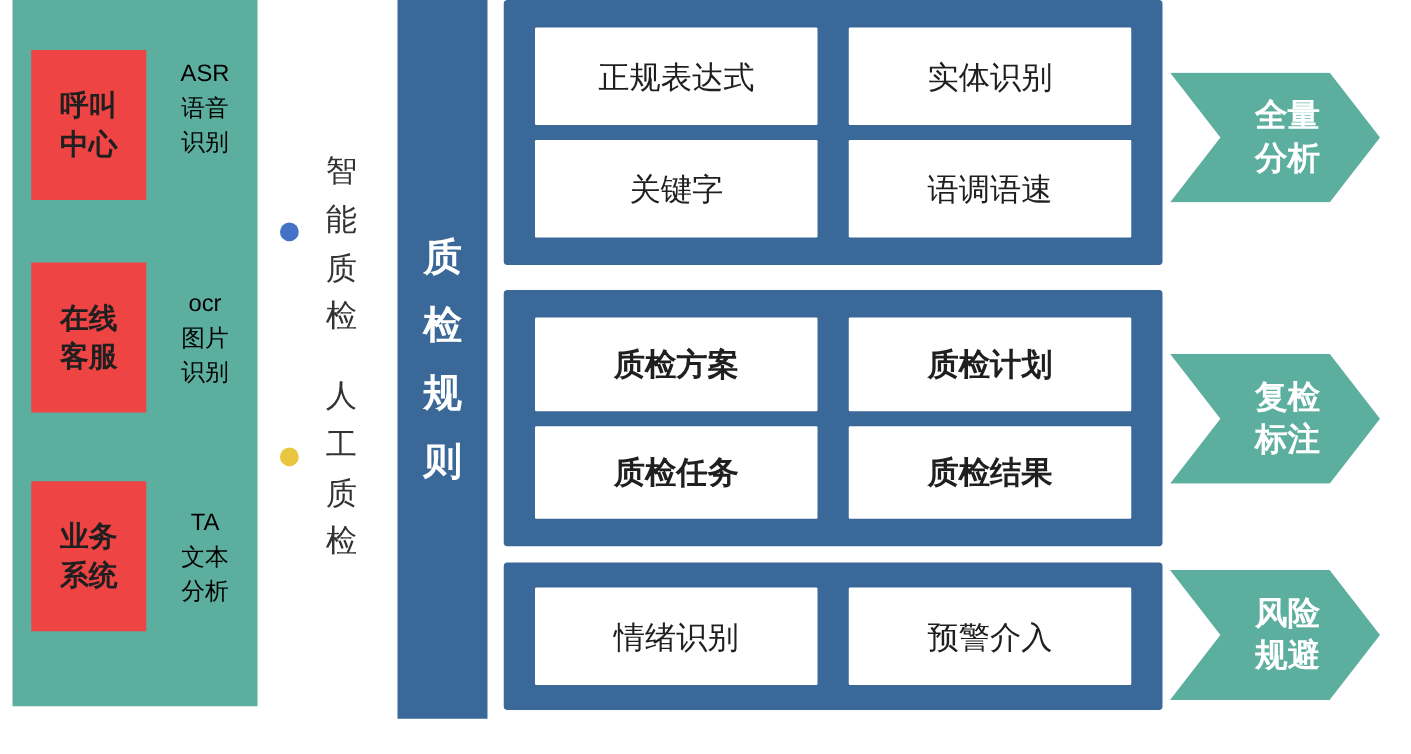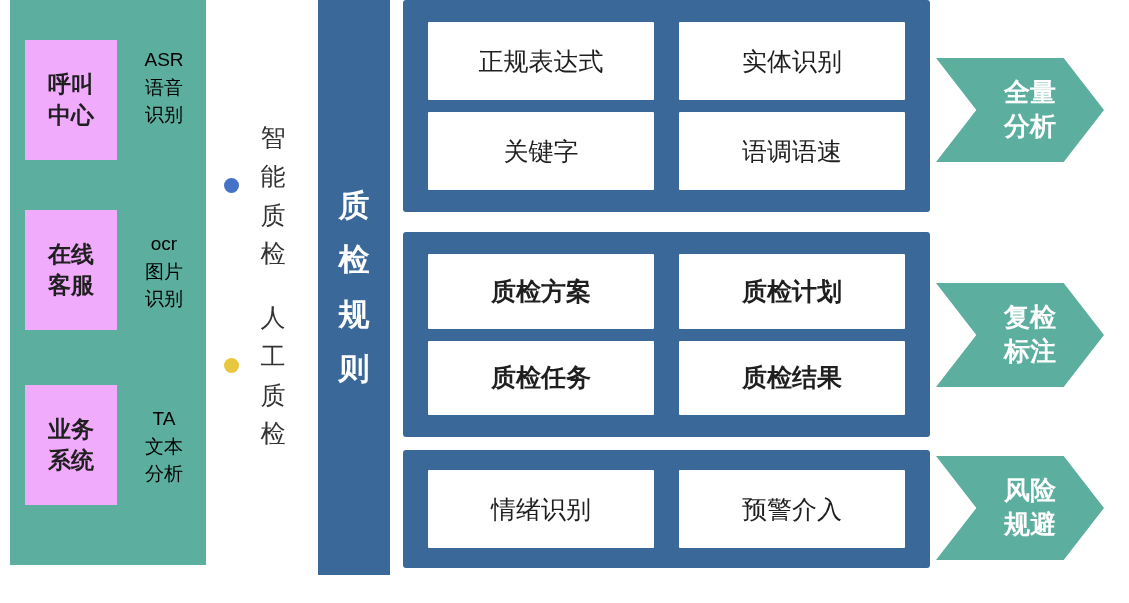--- a/index.html
+++ b/index.html
@@ -20,21 +20,21 @@
   .source-panel {
     position: absolute;
     left: 10px; top: 0;
     width: 196px; height: 565px;
     background: #5CAE9E;
   }
   .source-box {
     position: absolute;
     left: 15px;
     width: 92px; height: 120px;
-    background: #f0abfc;
+    background: #ef4444;
     display: flex; align-items: center; justify-content: center;
     text-align: left;
     font-weight: bold;
     font-size: 23px;
     color: #1f1f1f;
     white-space: pre-line;
     line-height: 1.35;
   }
   .source-note {
     position: absolute;

